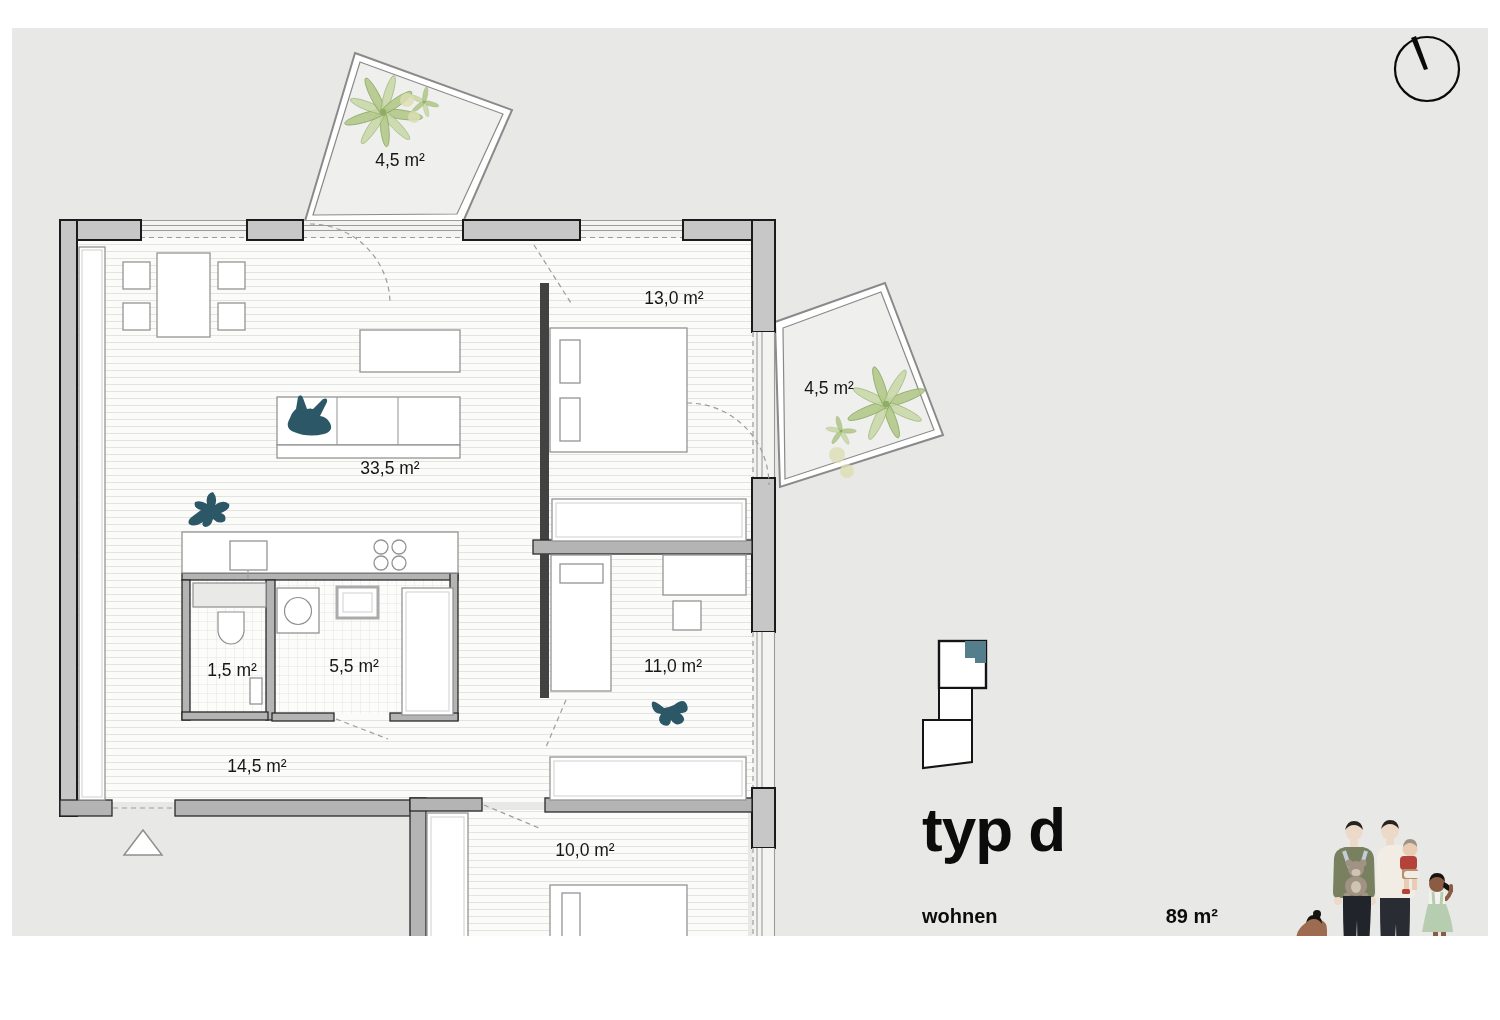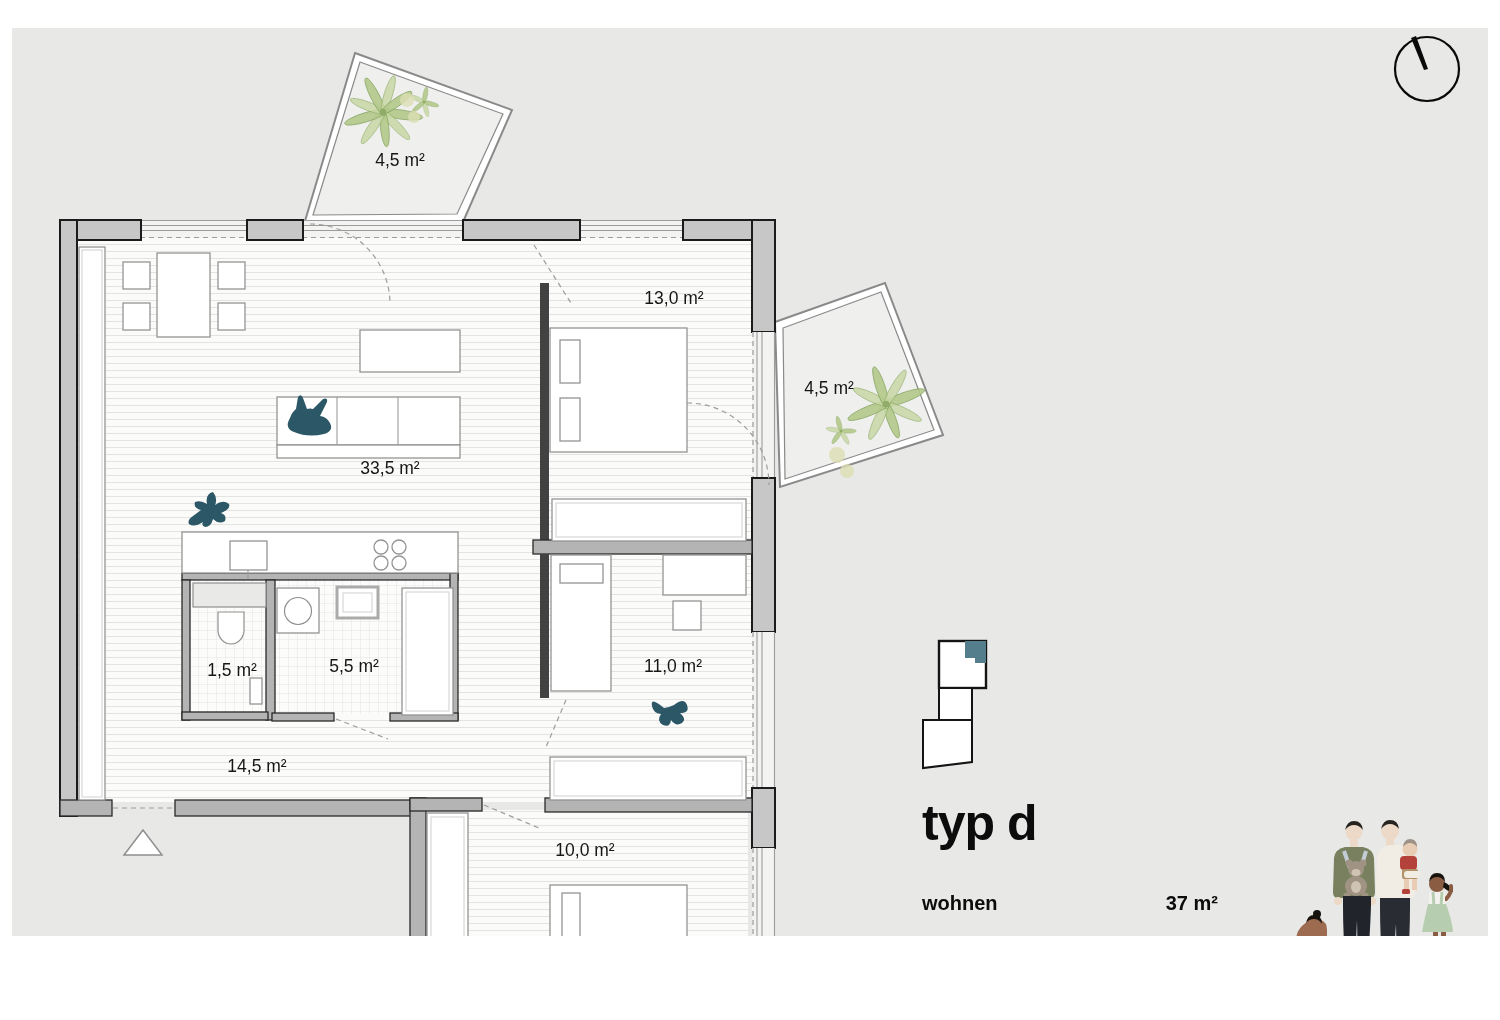--- a/index.html
+++ b/index.html
@@ -11,21 +11,21 @@
   .walld{fill:#424242;}
   .furn{fill:#ffffff;stroke:#949494;stroke-width:1.3;}
   .furn2{fill:none;stroke:#cfcfcf;stroke-width:1;}
   .win{stroke:#9c9c9c;stroke-width:1.1;}
   .dash{stroke:#9c9c9c;stroke-width:1.2;stroke-dasharray:5 4;fill:none;}
   .sil{fill:#2b5766;}
   .lbl{font:17.5px "Liberation Sans",sans-serif;fill:#161616;text-anchor:middle;}
   .leaf{fill:#b3c98b;stroke:#83a35c;stroke-width:.8;opacity:.9;}
   .leaf2{fill:#c9d8a6;stroke:#8fac68;stroke-width:.7;opacity:.85;}
   .legend{position:absolute;left:922px;top:794px;width:296px;color:#0c0c0c;}
-  .legend-title{font-size:50px;font-weight:700;letter-spacing:-1px;}
+  .legend-title{font-size:62px;font-weight:700;letter-spacing:-1px;}
   .legend-row{display:flex;justify-content:space-between;font-size:20px;margin-top:7px;}
   .legend-row.bold{font-weight:700;margin-top:40px;}
 </style>
 </head>
 <body>
 
 <div class="page">
 <svg width="1500" height="1020" viewBox="0 0 1500 1020">
   <defs>
     <pattern id="wood" width="10" height="7" patternUnits="userSpaceOnUse">
@@ -330,16 +330,16 @@
       <rect x="1328" y="936" width="7" height="21" rx="2" fill="#efe9da"></rect>
       <ellipse cx="1301" cy="956" rx="5" ry="2.5" fill="#8a5c42"></ellipse>
     </g>
   </g>
 </svg>
 
 <div class="legend">
   <div class="legend-title">typ d</div>
   <div class="legend-row bold">
     <span>wohnen</span>
-    <span>37 m²</span>
+    <span>89 m²</span>
   </div>
 </div>
 </div>
 
 </body></html>

